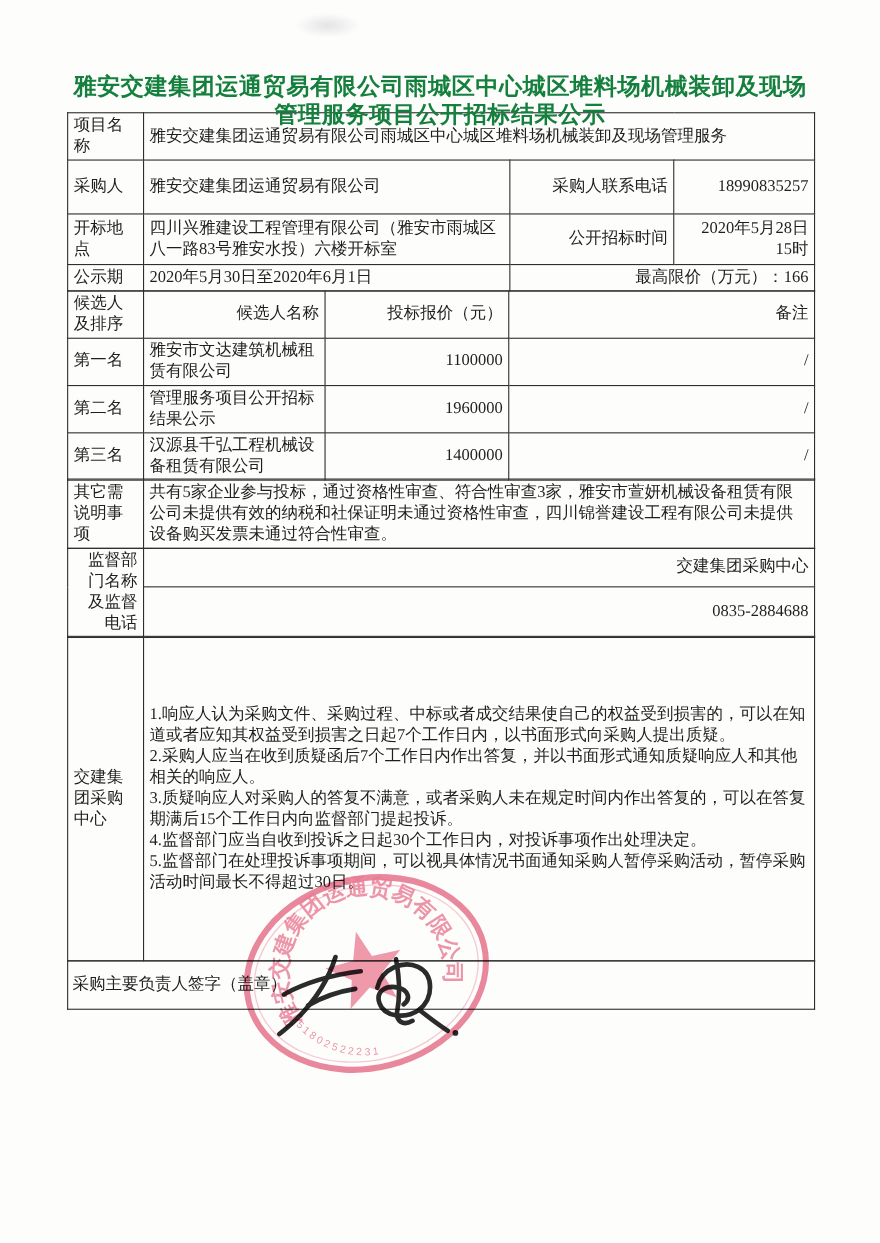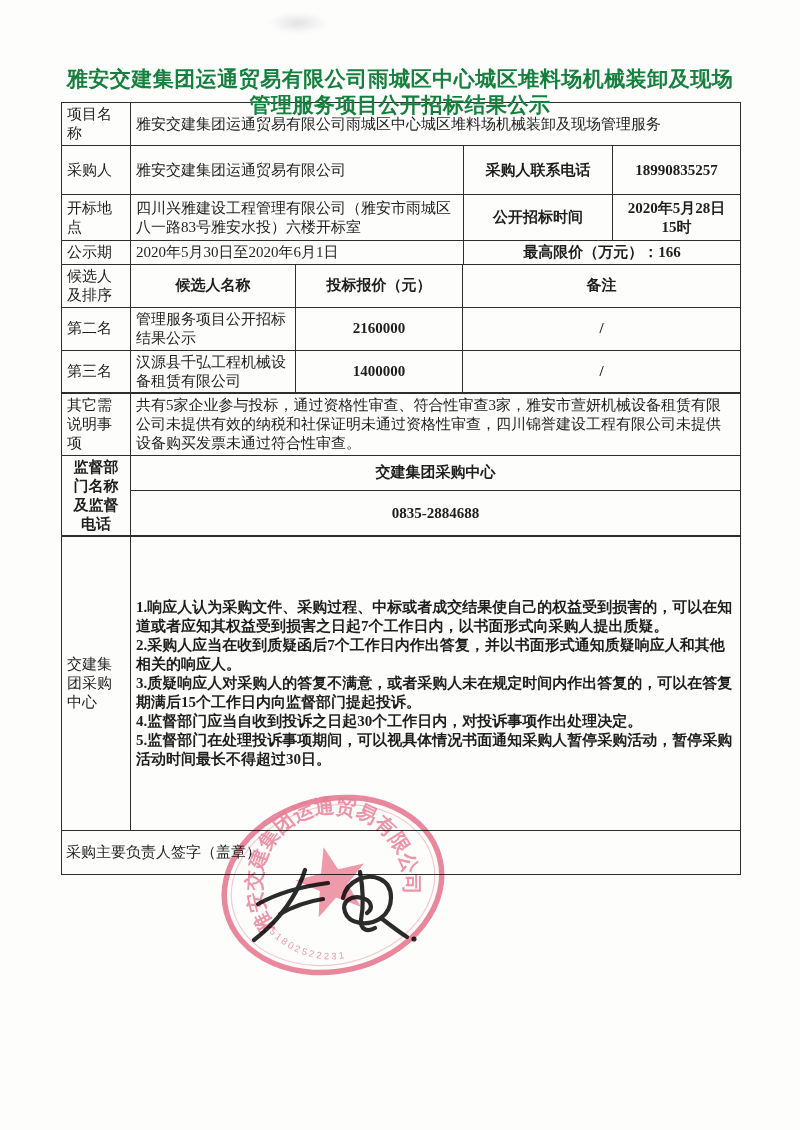--- a/index.html
+++ b/index.html
@@ -15,26 +15,26 @@
     position:absolute;top:66px;left:60px;width:680px;text-align:center;
     font-family:"Liberation Sans","DejaVu Sans",sans-serif;
     font-weight:bold;font-size:21px;line-height:26px;letter-spacing:.5px;color:#15803d;
   }
   .tbl{border-collapse:collapse;table-layout:fixed;width:679px;margin-left:61px;}
   .tbl td{border:1.5px solid #2e2e2e;padding:2px 5px;font-size:15px;vertical-align:middle;
     overflow:hidden;word-break:break-all;line-height:19px;}
   .tbl.first{margin-top:102px;}
   .tbl+.tbl{margin-top:-1.5px;}
   .lab{padding:2px 2px 2px 3px;}
-  .c{text-align:center;font-weight:bold;}
+  .c{text-align:right;}
   .h36{height:33px}.h47{height:44px}.h40{height:37px}.h44{height:41px}.h22{height:19px}
   .h38{height:35px}.h37{height:34px}.h61{height:58px}
   .h32{height:29px}.h41{height:38px}.h293{height:290px}.h42{height:39px}
   .notes{font-size:14.5px;line-height:20px;margin-top:11px;}
-  .obj{font-size:15px;line-height:24px;font-weight:bold;}
+  .obj{font-size:15px;line-height:24px;}
   .obj div{margin:0;}
   .sig-row td{vertical-align:middle;padding-left:4px;}
   .overlay{position:absolute;pointer-events:none;mix-blend-mode:multiply;}
   #stamp-svg{left:215px;top:792px;}
   #signature-svg{left:248px;top:862px;}
 </style>
 </head>
 <body>
 
 <div class="smudge"></div>
@@ -87,23 +87,29 @@
       <col style="width:278px">
     </colgroup>
   <tbody>
       <tr>
     <td class="lab h38">候选人及排序</td>
     <td class="c">候选人名称</td>
     <td class="c">投标报价（元）</td>
     <td class="c">备注</td>
   </tr>
   <tr>
+    <td class="lab h37">第一名</td>
+    <td>雅安市文达建筑机械租赁有限公司</td>
+    <td class="c">1100000</td>
+    <td class="c">/</td>
+  </tr>
+  <tr>
     <td class="lab h38">第二名</td>
     <td>管理服务项目公开招标结果公示</td>
-    <td class="c">2160000</td>
+    <td class="c">1960000</td>
     <td class="c">/</td>
   </tr>
   <tr>
     <td class="lab h38">第三名</td>
     <td>汉源县千弘工程机械设备租赁有限公司</td>
     <td class="c">1400000</td>
     <td class="c">/</td>
   </tr>
 </tbody>
   </table>

